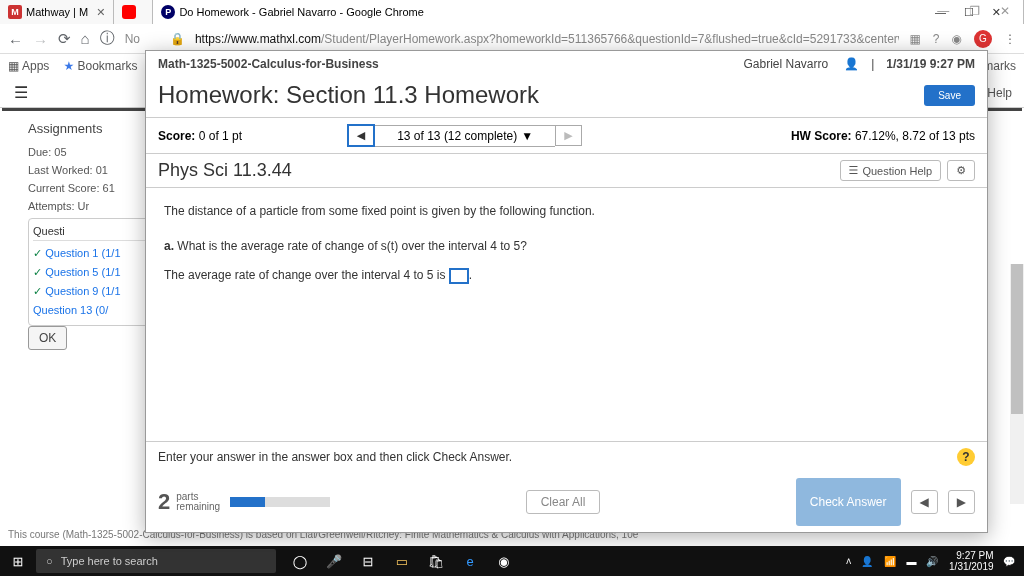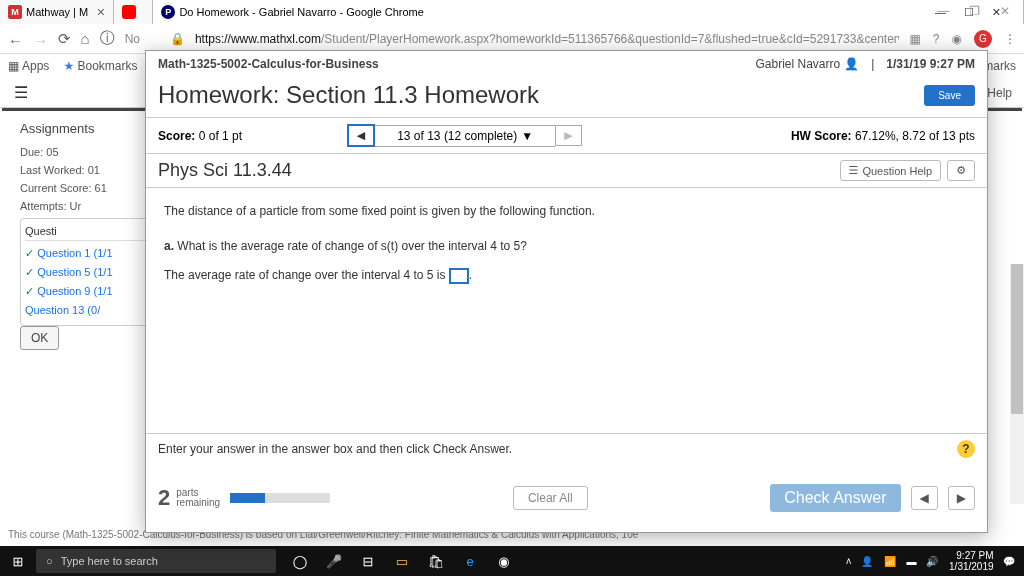--- a/index.html
+++ b/index.html
@@ -17,32 +17,32 @@
 .addr-bar .path{color:#888}
 .right-icons{display:flex;gap:12px;align-items:center}
 .g-badge{width:18px;height:18px;border-radius:50%;background:#d33;color:#fff;font-size:10px;display:flex;align-items:center;justify-content:center}
 .bm-row{height:24px;display:flex;align-items:center;padding:0 8px;gap:14px;font-size:12px;color:#555}
 .bm-star{color:#3b78e7}
 .bm-more{margin-left:auto;display:flex;gap:10px;align-items:center}
 .bg-page{position:absolute;top:78px;left:0;right:0;bottom:30px;background:#fff}
 .bg-header{height:30px;border-bottom:1px solid #ccc;display:flex;align-items:center;padding:0 12px;justify-content:flex-end;gap:18px;color:#555;font-size:12px}
 .ham{position:absolute;left:14px;top:5px;font-size:16px;color:#333}
 .bg-sep{height:3px;background:#444;margin:0 2px}
-.bg-side{padding:10px 20px;width:150px;color:#444}
+.bg-side{padding:10px 28px;width:150px;color:#444}
 .bg-side h{font-size:13px;display:block;margin-bottom:10px}
 .assign-box{width:140px}
 .label-row{margin:6px 0;font-size:11px;color:#555}
 .q-list{margin-top:6px;border:1px solid #ccc;border-radius:4px;padding:6px 4px;font-size:11px}
 .q-item{color:#1a73e8;padding:3px 0}
 .q-item.done::before{content:"✓ ";color:#0a8043}
 .ok-btn{padding:4px 10px;border:1px solid #999;border-radius:3px;background:#f5f5f5;display:inline-block;font-size:12px}
 .popup{position:absolute;top:50px;left:145px;width:843px;height:483px;background:#fff;border:1px solid #999;box-shadow:0 4px 20px rgba(0,0,0,.3);z-index:10}
 .popup-hdr{padding:6px 12px;display:flex;align-items:center;font-size:12px;color:#444}
 .popup-hdr .r{margin-left:auto;display:flex;gap:12px;align-items:center}
-.usr{display:flex;align-items:center;gap:4px}
+.usr{display:flex;align-items:center;gap:16px}
 .hw-title{padding:4px 12px 8px;display:flex;align-items:center}
 .hw-title h1{font-size:24px;font-weight:normal;color:#333}
 .save-btn{margin-left:auto;background:#2371c9;color:#fff;padding:5px 14px;border-radius:3px;font-size:10px}
 .score-row{border-top:1px solid #ccc;border-bottom:1px solid #ccc;padding:6px 12px;display:flex;align-items:center;font-size:12px}
 .nav-box{display:flex;align-items:center;gap:0;margin:0 auto}
 .nav-btn{border:1px solid #aaa;padding:3px 8px;background:#fff;font-size:11px}
 .nav-btn.left{border:2px solid #2371c9;color:#333}
 .nav-mid{border:1px solid #aaa;border-left:0;border-right:0;padding:3px 22px;display:flex;align-items:center;gap:4px}
 .phys-row{padding:6px 12px;display:flex;align-items:center;border-bottom:1px solid #ccc}
 .phys-row h2{font-size:18px;font-weight:normal;color:#333}
@@ -53,22 +53,22 @@
 .ans-box{display:inline-block;width:20px;height:16px;border:2px solid #2371c9;vertical-align:middle}
 .footer{position:absolute;bottom:0;left:0;right:0;border-top:1px solid #ccc}
 .ft1{padding:6px 12px;font-size:12px;color:#333;display:flex;align-items:center}
 .ft1 .help-q{margin-left:auto;width:18px;height:18px;border-radius:50%;background:#fc3;color:#333;font-size:12px;display:flex;align-items:center;justify-content:center;font-weight:bold}
 .ft2{padding:6px 12px;display:flex;align-items:center;gap:10px}
 .parts{display:flex;align-items:center;gap:6px}
 .parts .num{font-size:22px;color:#555;font-weight:bold}
 .parts .txt{font-size:10px;color:#666;line-height:1}
 .prog{width:100px;height:10px;background:#ddd}
 .prog-fill{width:35%;height:100%;background:#2371c9}
-.clear-btn{margin:16px auto;border:1px solid #bbb;padding:4px 14px;border-radius:3px;color:#888;font-size:12px}
-.check-btn{background:#8fb8de;color:#fff;padding:5px 14px;border-radius:3px;font-size:16px}
+.clear-btn{margin:8px auto;border:1px solid #bbb;padding:4px 14px;border-radius:3px;color:#888;font-size:12px}
+.check-btn{background:#8fb8de;color:#fff;padding:17px 14px;border-radius:3px;font-size:12px}
 .pn-btn{border:1px solid #bbb;padding:4px 8px;border-radius:3px;color:#555}
 .footer-txt{position:absolute;bottom:36px;left:8px;font-size:10px;color:#777}
 .taskbar{position:absolute;bottom:0;left:0;right:0;height:30px;background:#111;display:flex;align-items:center;color:#fff;font-size:11px}
 .tb-start{width:36px;text-align:center;font-size:13px}
 .tb-search{display:flex;align-items:center;gap:8px;background:#333;height:24px;padding:0 10px;border-radius:2px;width:240px;color:#ccc}
 .tb-icons{display:flex;gap:14px;margin-left:14px;align-items:center}
 .tb-icon{width:20px;height:20px;display:flex;align-items:center;justify-content:center;font-size:13px}
 .tb-tray{margin-left:auto;display:flex;gap:10px;align-items:center;padding-right:8px;font-size:10px}
 .tb-clock{text-align:right;line-height:1.1}
 .scroll-track{position:absolute;right:0;top:264px;width:14px;height:240px;background:#f0f0f0}

